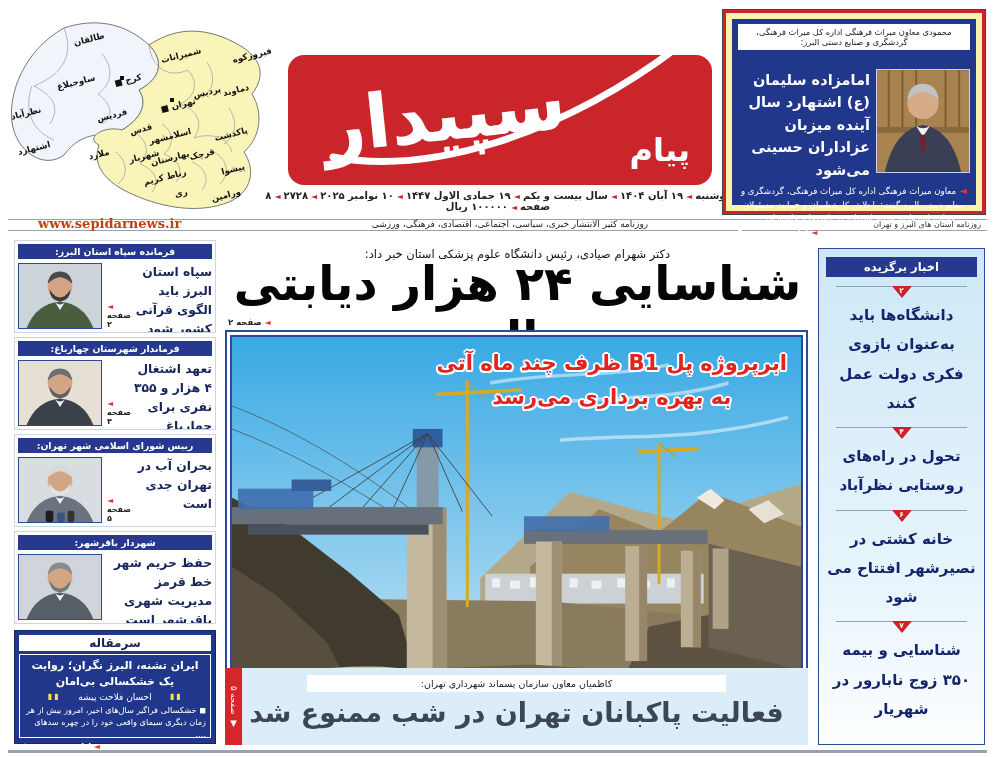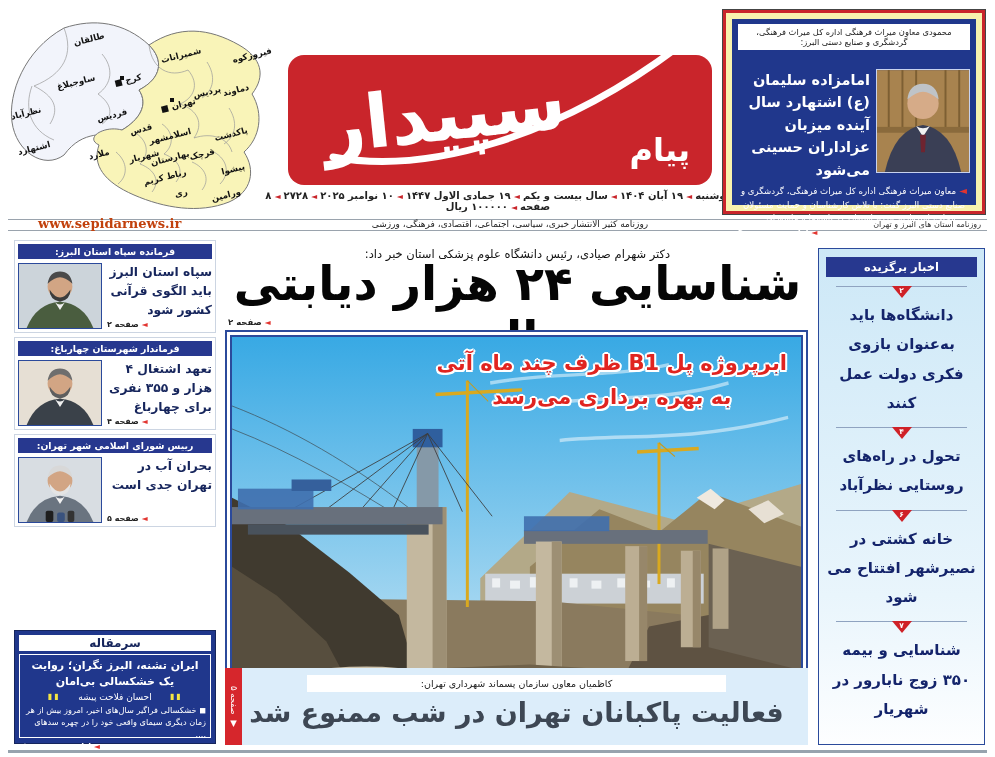--- a/index.html
+++ b/index.html
@@ -57,21 +57,21 @@
   #bottom-tab { position:absolute; right:auto; left:0; top:0; width:17px; height:100%; background:#d6262c; color:#fff; display:flex; align-items:center; justify-content:center; }
   #bottom-tab .vtxt { writing-mode:vertical-rl; font-size:8.5px; letter-spacing:1px; }
   #bottom-kicker { width:72%; margin:7px auto 0; background:#fff; font-size:9.5px; color:#222; text-align:center; padding:3px 2px; }
   #bottom-headline { text-align:center; font-size:27px; font-weight:900; color:#3d4754; margin-top:5px; }
 
   
   #left-col { position:absolute; left:14px; top:240px; width:202px; }
   .l-item { border:1px solid #ccd5e2; padding:3px 3px 2px; margin-bottom:4px; height:93px; overflow:hidden;}
   .l-head { background:#27388f; color:#fff; font-size:9.3px; font-weight:bold; text-align:center; padding:2px 3px; }
   .l-row { display:flex; gap:5px; margin-top:4px; height:66px;}
-  .l-text { flex:1; display:flex; flex-direction:column; }
+  .l-text { flex:1; display:flex; flex-direction:row; }
   .l-title { font-size:12.3px; font-weight:bold; color:#16255c; line-height:1.55; text-align:right; }
   .l-page { margin-top:auto; font-size:8px; font-weight:bold; color:#222; text-align:left; }
   .l-photo { width:84px; height:66px; flex:none; border:1px solid #2b4a9b; }
   .l-photo svg { display:block; width:100%; height:100%; }
 
   
   #editorial { position:absolute; left:14px; top:630px; width:202px; height:114px; background:#20378c; border:1px solid #16255c; padding:4px; }
   #ed-head { background:#fff; color:#16255c; font-size:12px; font-weight:bold; text-align:center; padding:1px; }
   #ed-inner { border:1px solid #fff; margin-top:3px; padding:3px 4px 2px; height:84px; display:flex; flex-direction:column;}
   #ed-title { color:#fff; font-size:11px; font-weight:bold; text-align:center; line-height:1.45; }
@@ -339,20 +339,38 @@
               <path d="M32,27 Q43,44 54,27 Q54,38 43,40 Q32,38 32,27Z" fill="#e4e4e4"></path>
               <path d="M8,68 Q18,42 43,40 Q68,42 78,68Z" fill="#6a7480"></path>
               <path d="M38,41 L43,49 L48,41 Q43,45 38,41Z" fill="#f0f0f0"></path>
               <rect x="28" y="56" width="8" height="12" rx="2" fill="#1e1e1e"></rect>
               <rect x="40" y="58" width="8" height="10" rx="2" fill="#39527e"></rect>
               <rect x="51" y="56" width="7" height="12" rx="2" fill="#333"></rect>
             </svg>
           </div>
         </div>
       </div>
+      <div class="l-item">
+        <div class="l-head">شهردار باقرشهر:</div>
+        <div class="l-row">
+          <div class="l-text">
+            <div class="l-title">حفظ حریم شهر خط قرمز مدیریت شهری باقرشهر است</div>
+          </div>
+          <div class="l-photo">
+            <svg viewBox="0 0 86 68" width="100%" height="100%" preserveAspectRatio="none">
+              <rect width="86" height="68" fill="#cfd5db"></rect>
+              <circle cx="43" cy="24" r="13" fill="#d2a584"></circle>
+              <path d="M30,21 Q32,8 43,8 Q54,8 56,21 Q49,14 43,14 Q37,14 30,21Z" fill="#8a8a8a"></path>
+              <path d="M32,27 Q43,44 54,27 Q54,38 43,40 Q32,38 32,27Z" fill="#777777"></path>
+              <path d="M8,68 Q18,42 43,40 Q68,42 78,68Z" fill="#565e68"></path>
+              <path d="M38,41 L43,49 L48,41 Q43,45 38,41Z" fill="#f0f0f0"></path>
+            </svg>
+          </div>
+        </div>
+      </div>
     </div>
 
   <div id="editorial">
     <div id="ed-head">سرمقاله</div>
     <div id="ed-inner">
       <div id="ed-title">ایران تشنه، البرز نگران؛ روایت یک خشکسالی بی‌امان</div>
       <div id="ed-author-row">
         <span class="ymark">▮▮</span>
         <span id="ed-author">احسان فلاحت پیشه</span>
         <span class="ymark">▮▮</span>

